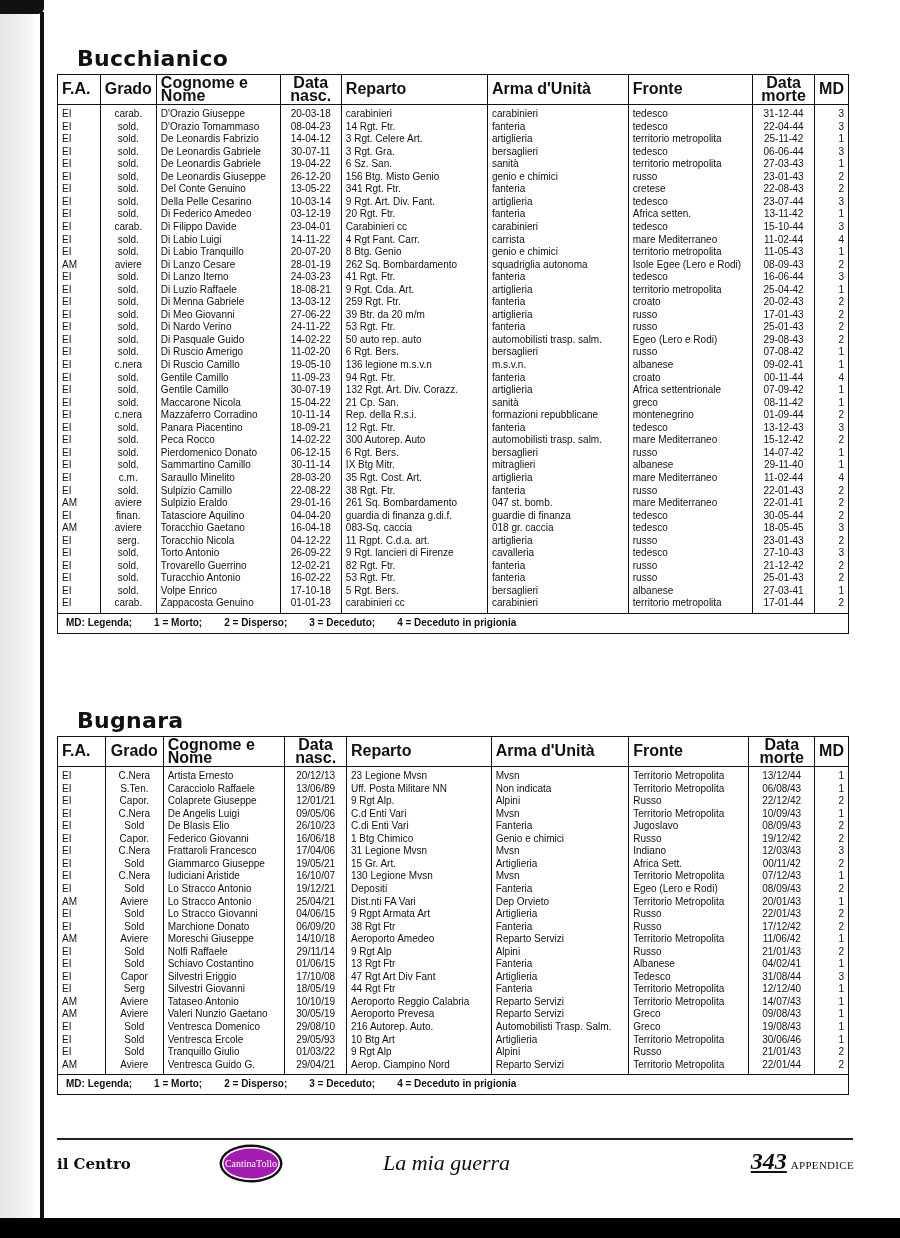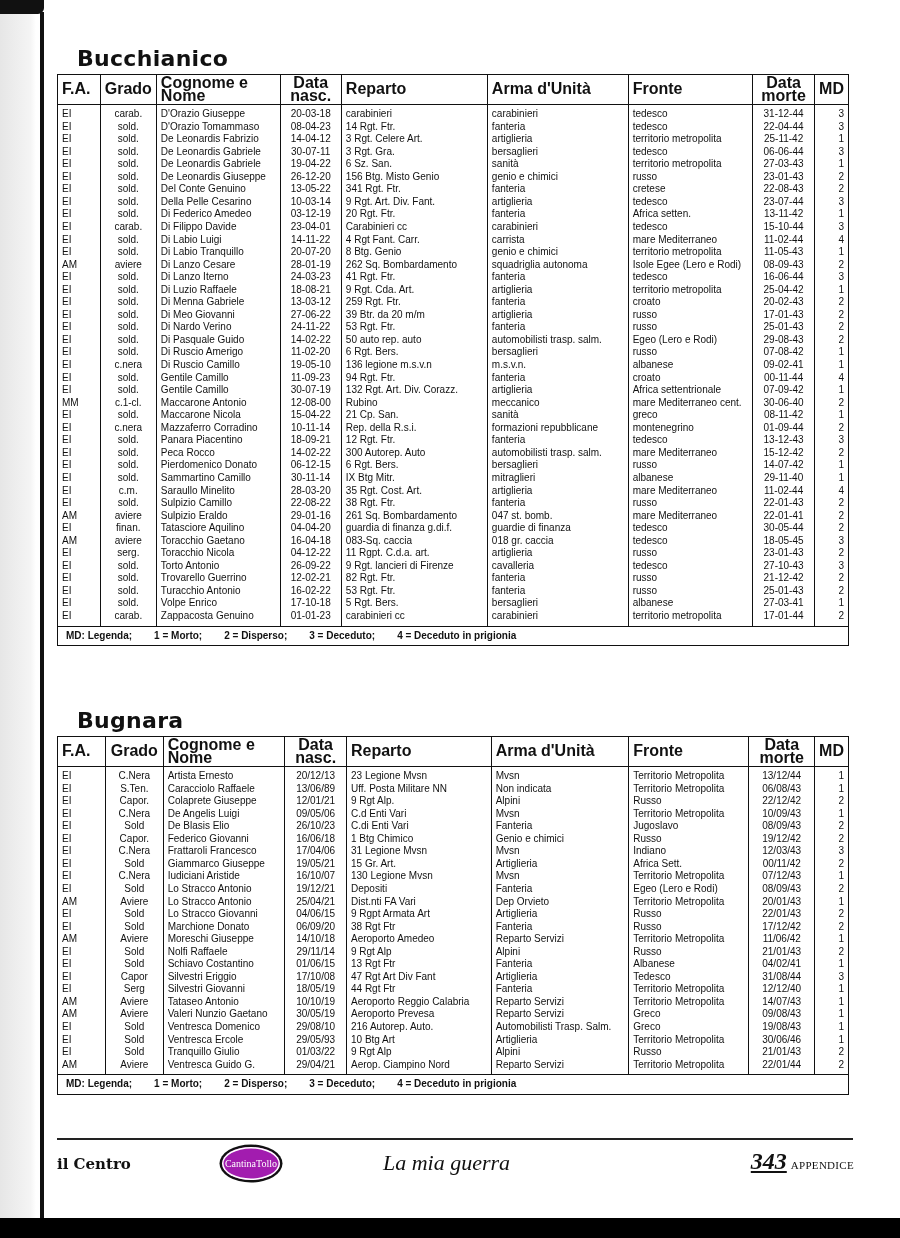--- a/index.html
+++ b/index.html
@@ -348,31 +348,20 @@
         <td class="c">sold.</td>
         <td>Gentile Camillo</td>
         <td class="c">30-07-19</td>
         <td>132 Rgt. Art. Div. Corazz.</td>
         <td>artiglieria</td>
         <td>Africa settentrionale</td>
         <td class="c">07-09-42</td>
         <td class="r">1</td>
       </tr>
       <tr>
-        <td>MM</td>
-        <td class="c">c.1-cl.</td>
-        <td>Maccarone Antonio</td>
-        <td class="c">12-08-00</td>
-        <td>Rubino</td>
-        <td>meccanico</td>
-        <td>mare Mediterraneo cent.</td>
-        <td class="c">30-06-40</td>
-        <td class="r">2</td>
-      </tr>
-      <tr>
         <td>EI</td>
         <td class="c">sold.</td>
         <td>Maccarone Nicola</td>
         <td class="c">15-04-22</td>
         <td>21 Cp. San.</td>
         <td>sanità</td>
         <td>greco</td>
         <td class="c">08-11-42</td>
         <td class="r">1</td>
       </tr>

